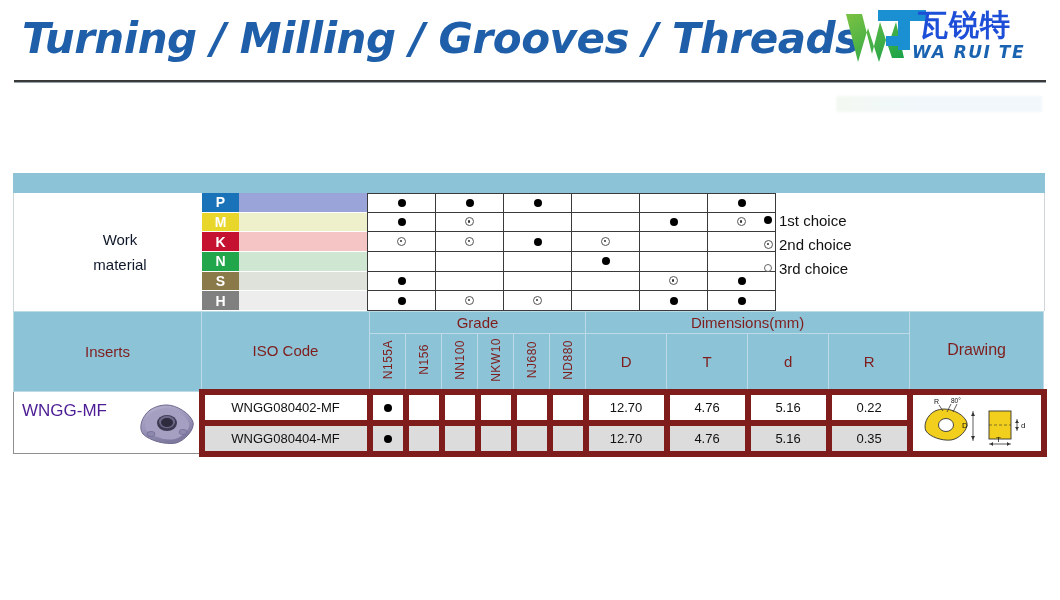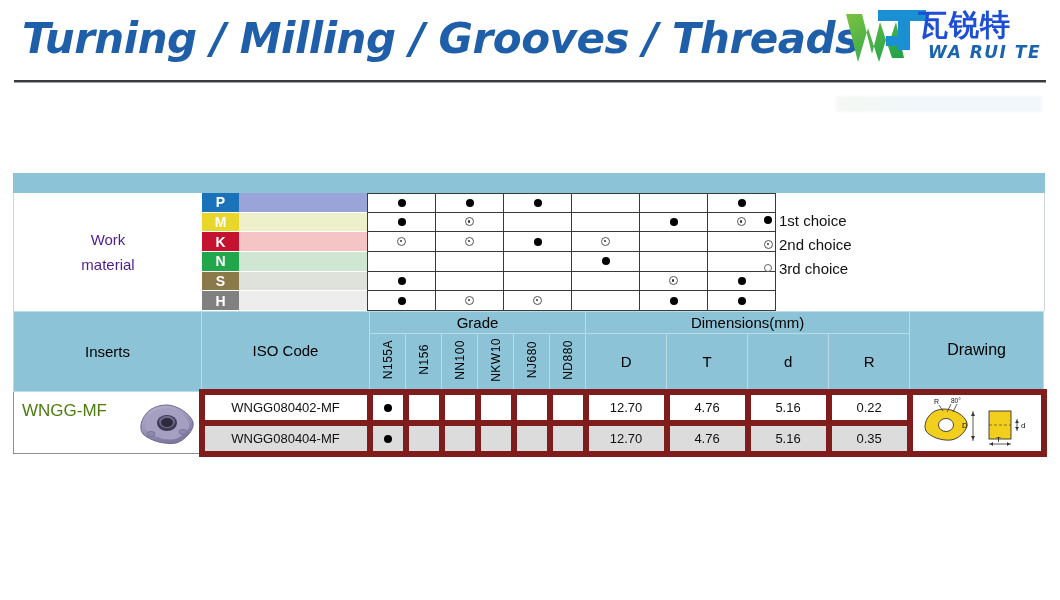--- a/index.html
+++ b/index.html
@@ -25,21 +25,21 @@
 
   .logo { position: absolute; left: 842px; top: 6px; width: 206px; height: 66px; }
   .logo svg { display:block; }
   .logo-cn {
     position:absolute; left: 76px; top: 2px;
     font-family: "DejaVu Sans", sans-serif;
     font-size: 30px; font-weight: bold; color: #1d4ed8; letter-spacing: 1px;
     line-height: 34px; white-space: nowrap;
   }
   .logo-en {
-    position:absolute; left: 86px; top: 36px;
+    position:absolute; left: 70px; top: 36px;
     font-family: "DejaVu Sans", sans-serif;
     font-size: 17px; font-weight: bold; font-style: italic; color: #1a63b0;
     letter-spacing: 1.5px; white-space: nowrap;
   }
 
   .rule { position:absolute; left: 14px; top: 80px; width: 1032px; height: 3px;
           border-top: 2px solid #3a3a3a; border-bottom: 1px solid #9aa4ac; }
 
   .page-title {
     position: absolute; left: 20px; top: 95px;
@@ -56,23 +56,23 @@
   
   .top-band {
     position: absolute; left: 13px; top: 173px; width: 1032px; height: 20px;
     background: #8cc3d6;
   }
 
   
   .wm-wrap { position: absolute; left: 13px; top: 193px; width: 1032px; height: 118px;
              border-left: 1px solid #cfd6da; border-right: 1px solid #cfd6da; }
   .wm-label {
-    position: absolute; left: 0px; top: 0px; width: 188px; height: 118px;
+    position: absolute; left: 12px; top: 0px; width: 188px; height: 118px;
     display:flex; flex-direction:column; align-items:center; justify-content:center;
-    font-size: 15px; color:#4c1d95; line-height: 25px;
+    font-size: 15px; color:#0f172a; line-height: 25px;
   }
   .wm-grid {
     position: absolute; left: 188px; top: 0px; width: 574px; height: 118px;
   }
   .wm-row { display:flex; height: 19.666px; }
   .wm-key {
     width: 37px; color:#ffffff; font-size: 14px; font-weight: bold;
     display:flex; align-items:center; justify-content:center;
     border-bottom: 1px solid #ffffff;
   }
@@ -98,21 +98,21 @@
   
   .legend { position: absolute; left: 757px; top: 208px; }
   .legend-item { display:flex; align-items:center; height: 24px; font-size: 15px; color:#111; }
   .legend-mark { width: 22px; display:flex; align-items:center; justify-content:center; }
 
   
   .tbl { position: absolute; left: 13px; top: 311px; width: 1032px; }
   table { border-collapse: collapse; width: 1032px; table-layout: fixed; }
   th, td { border: 1px solid #cfd8dd; padding: 0; }
   thead th {
-    background: #8cc3d6; color:#000000; font-weight: normal; font-size: 14px;
+    background: #8cc3d6; color:#7f1d1d; font-weight: normal; font-size: 14px;
     border: 1px solid #bcdbe6;
   }
   th.inserts-h { width: 188px; height: 80px; font-size: 15px; }
   th.iso-h { width: 168px; height: 80px; font-size: 15px; }
   th.grade-h { height: 22px; font-size: 15px; }
   th.dims-h { height: 22px; font-size: 15px; }
   th.drawing-h { width: 134px; height: 80px; font-size: 16px; margin-left: 24px; }
   th.grade-col { width: 36px; height: 58px; }
   th.dim-col { width: 81px; height: 58px; font-size: 15px; }
   .vert {
@@ -123,21 +123,21 @@
 
   tbody td { border: 6px solid #7f1d1d; font-size: 13px; color:#111; text-align:center; }
   tbody tr.r1 td { background:#ffffff; height: 28px; }
   tbody tr.r2 td { background:#dcdcdc; height: 28px; }
   td.insert-cell { background:#ffffff !important; border: 1px solid #8e8e8e; }
   td.iso-cell { text-align:center; font-size: 13px; }
   td.drawing-cell { background:#ffffff !important; }
 
   .insert-box { position: relative; width: 100%; height: 56px;
                 display:flex; align-items:center; }
-  .insert-name { position:absolute; left: 8px; top: 6px; font-size: 17px; color:#4d7c0f; }
+  .insert-name { position:absolute; left: 8px; top: 6px; font-size: 17px; color:#4c1d95; }
   .insert-photo { position:absolute; left: 122px; top: 8px; }
 
   .drawing-box { position: relative; width: 100%; height: 56px; background:#fff; }
 </style>
 </head>
 <body>
 
 <div class="page">
 
   <div class="masthead">

